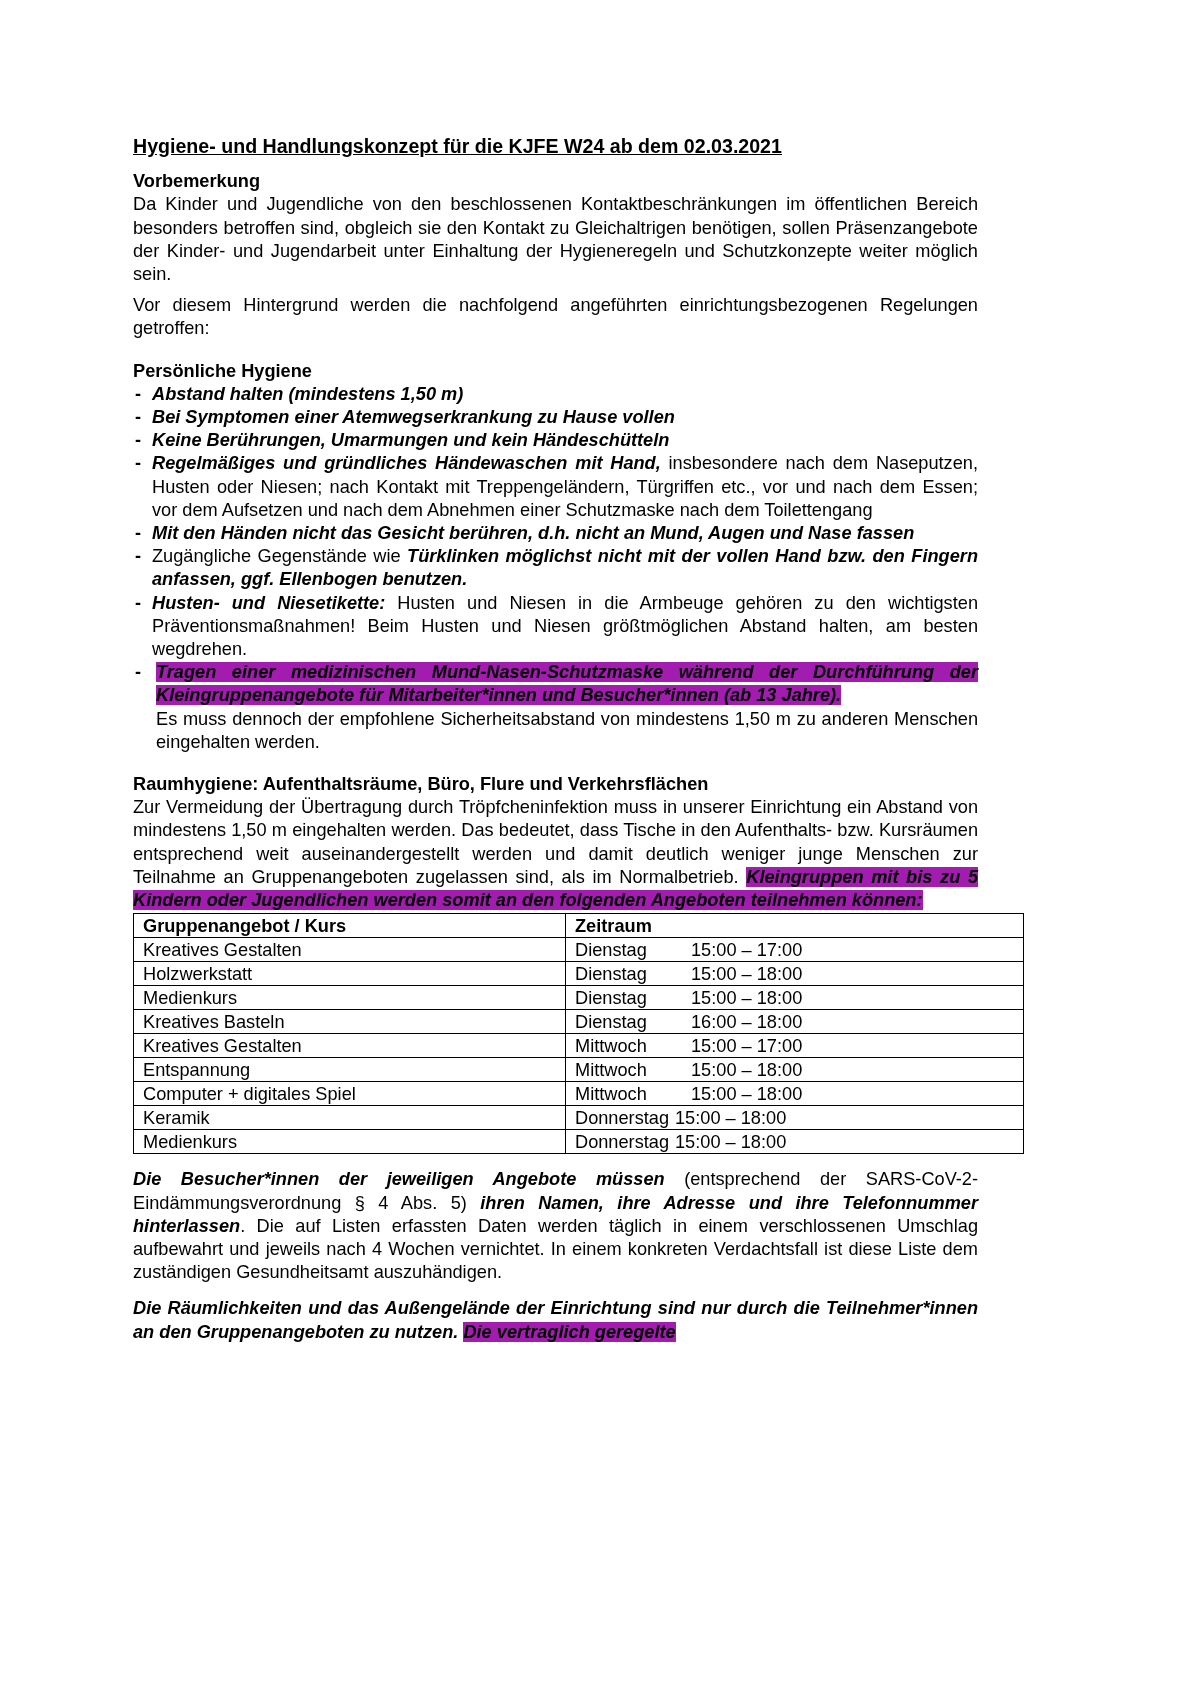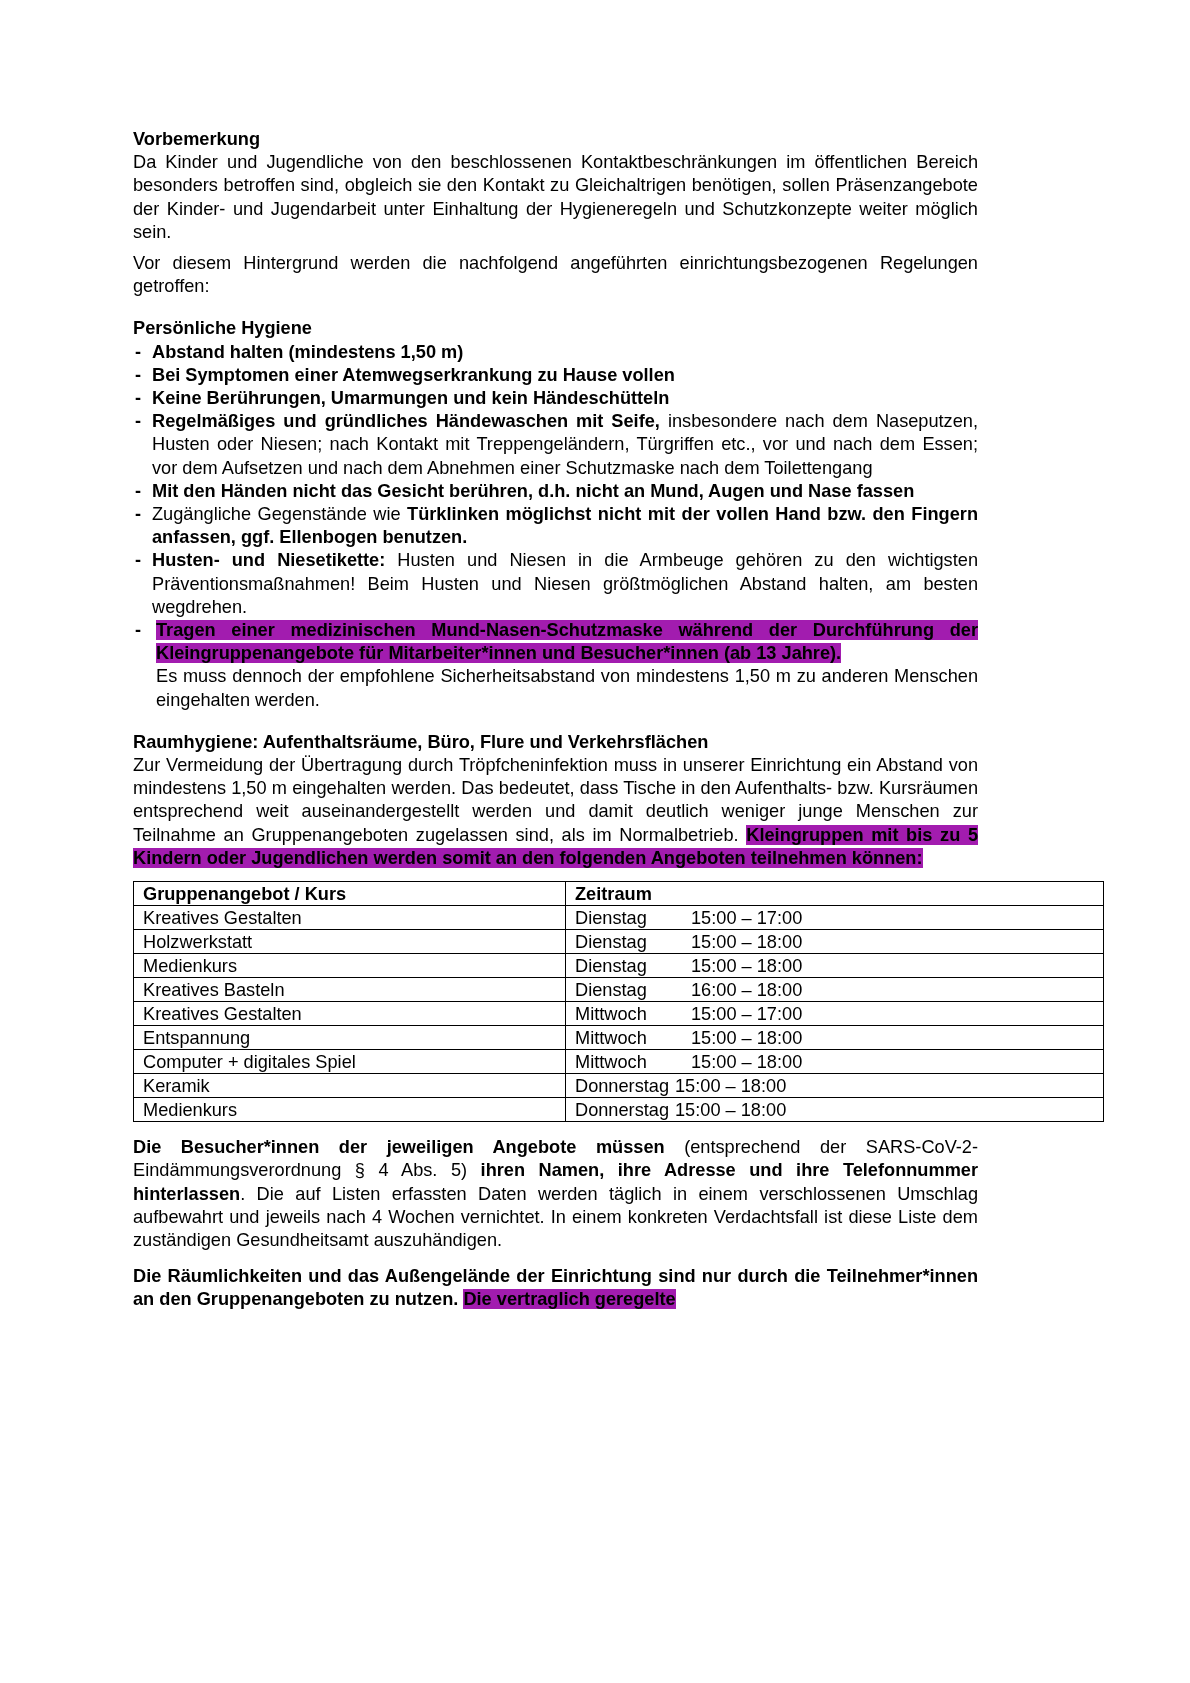--- a/index.html
+++ b/index.html
@@ -5,49 +5,50 @@
   html, body { margin: 0; padding: 0; background: #ffffff; }
   body { width: 1190px; height: 1683px; position: relative; overflow: hidden;
          font-family: "Liberation Sans", sans-serif; color: #000; }
   .page { position: absolute; left: 133px; top: 128px; width: 845px; font-size: 18.2px; line-height: 23.2px; }
   .title { font-weight: bold; text-decoration: underline; font-size: 19.6px; margin: 7px 0 12px 0; }
   .h { font-weight: bold; }
   .sub { font-weight: bold; }
   p { margin: 0; text-align: justify; }
   .gap { margin-top: 8px; }
   .gap2 { margin-top: 19px; }
-  .b { font-weight: bold; }
+  .b { font-weight: bold; font-style: italic; }
   .hl { background: #a21caf; }
   ul.bullets { list-style: none; margin: 0; padding: 0; }
   ul.bullets li { position: relative; padding-left: 19px; text-align: justify; }
   ul.bullets li::before { content: "-"; position: absolute; left: 2px; font-weight: bold; }
   ul.bullets li.indent2 { padding-left: 23px; }
-  table.sched { border-collapse: collapse; width: 971px; margin-top: 11px; }
+  table.sched { border-collapse: collapse; width: 891px; margin-top: 1px; }
   table.sched td, table.sched th { border: 1.6px solid #000; padding: 0 0 0 9px; height: 23px; line-height: 22px;
          font-size: 18.2px; text-align: left; vertical-align: middle; }
   table.sched th { font-weight: bold; }
   table.sched .c1 { width: 422px; }
   .day { display: inline-block; width: 116px; }
   .day.wide { width: 100px; }
 </style>
 </head>
 <body>
 
 <div class="page">
+  <div class="title">Hygiene- und Handlungskonzept für die KJFE W24 ab dem 02.03.2021</div>
 
   <div class="h">Vorbemerkung</div>
   <p>Da Kinder und Jugendliche von den beschlossenen Kontaktbeschränkungen im öffentlichen Bereich besonders betroffen sind, obgleich sie den Kontakt zu Gleichaltrigen benötigen, sollen Präsenzangebote der Kinder- und Jugendarbeit unter Einhaltung der Hygieneregeln und Schutzkonzepte weiter möglich sein.</p>
   <p class="gap">Vor diesem Hintergrund werden die nachfolgend angeführten einrichtungsbezogenen Regelungen getroffen:</p>
 
   <div class="h gap2">Persönliche Hygiene</div>
   <ul class="bullets">
     <li><span class="b">Abstand halten (mindestens 1,50 m)</span></li>
     <li><span class="b">Bei Symptomen einer Atemwegserkrankung zu Hause vollen</span></li>
     <li><span class="b">Keine Berührungen, Umarmungen und kein Händeschütteln</span></li>
-    <li><span class="b">Regelmäßiges und gründliches Händewaschen mit Seife,</span><span> insbesondere nach dem Naseputzen, Husten oder Niesen; nach Kontakt mit Treppengeländern, Türgriffen etc., vor und nach dem Essen; vor dem Aufsetzen und nach dem Abnehmen einer Schutzmaske nach dem Toilettengang</span></li>
+    <li><span class="b">Regelmäßiges und gründliches Händewaschen mit Hand,</span><span> insbesondere nach dem Naseputzen, Husten oder Niesen; nach Kontakt mit Treppengeländern, Türgriffen etc., vor und nach dem Essen; vor dem Aufsetzen und nach dem Abnehmen einer Schutzmaske nach dem Toilettengang</span></li>
     <li><span class="b">Mit den Händen nicht das Gesicht berühren, d.h. nicht an Mund, Augen und Nase fassen</span></li>
     <li><span>Zugängliche Gegenstände wie </span><span class="b">Türklinken möglichst nicht mit der vollen Hand bzw. den Fingern anfassen, ggf. Ellenbogen benutzen.</span></li>
     <li><span class="b">Husten- und Niesetikette:</span><span> Husten und Niesen in die Armbeuge gehören zu den wichtigsten Präventionsmaßnahmen! Beim Husten und Niesen größtmöglichen Abstand halten, am besten wegdrehen.</span></li>
     <li class="indent2"><span class="b hl">Tragen einer medizinischen Mund-Nasen-Schutzmaske während der Durchführung der Kleingruppenangebote für Mitarbeiter*innen und Besucher*innen (ab 13 Jahre).</span><br><span>Es muss dennoch der empfohlene Sicherheitsabstand von mindestens 1,50 m zu anderen Menschen eingehalten werden.</span></li>
   </ul>
 
   <div class="h gap2">Raumhygiene: Aufenthaltsräume, Büro, Flure und Verkehrsflächen</div>
   <p><span>Zur Vermeidung der Übertragung durch Tröpfcheninfektion muss in unserer Einrichtung ein Abstand von mindestens 1,50 m eingehalten werden. Das bedeutet, dass Tische in den Aufenthalts- bzw. Kursräumen entsprechend weit auseinandergestellt werden und damit deutlich weniger junge Menschen zur Teilnahme an Gruppenangeboten zugelassen sind, als im Normalbetrieb. </span><span class="b hl">Kleingruppen mit bis zu 5 Kindern oder Jugendlichen werden somit an den folgenden Angeboten teilnehmen können:</span></p>
 
   <table class="sched">

